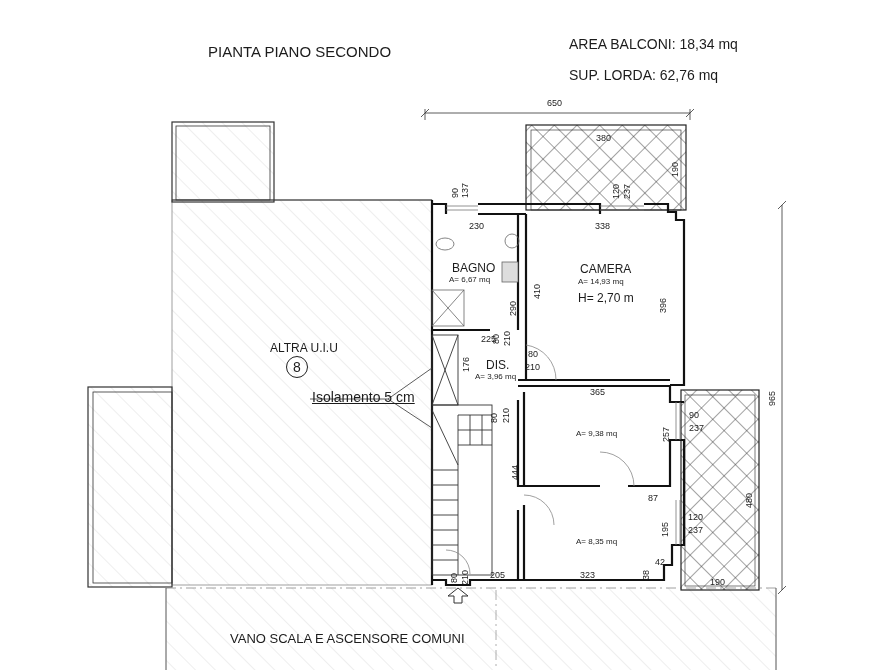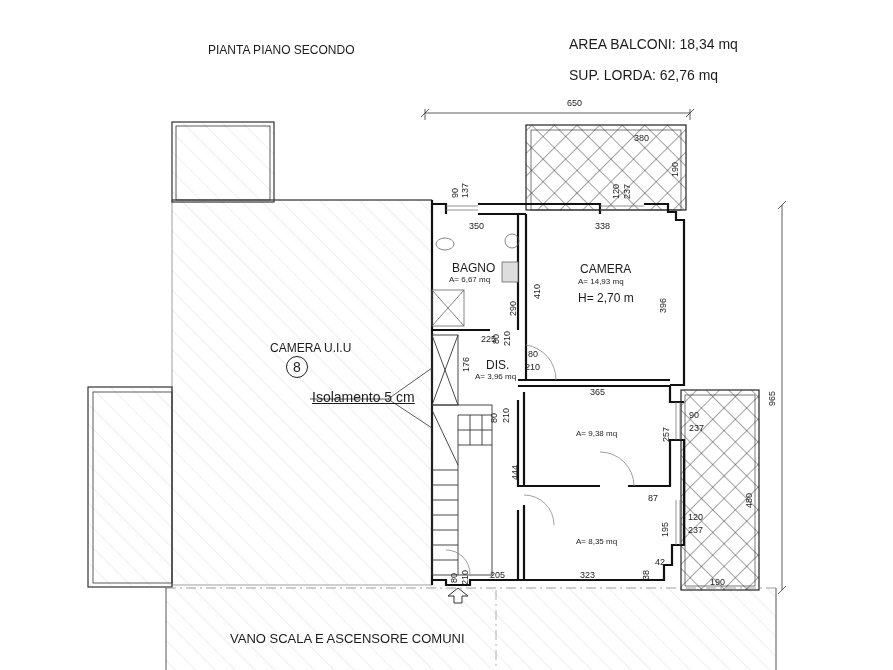--- a/index.html
+++ b/index.html
@@ -1,19 +1,19 @@
 <!DOCTYPE html>
 <html><head>
 <meta charset="utf-8">
 <style>
   html, body { margin:0; padding:0; background:#ffffff; }
   body { width:893px; height:670px; overflow:hidden; position:relative; font-family:"Liberation Sans", sans-serif; color:#1a1a1a; }
   svg { position:absolute; left:0; top:0; }
   .lbl { position:absolute; white-space:nowrap; line-height:1; color:#1c1c1c; }
-  .title { font-size:12px; }
+  .title { font-size:15px; }
   .hdr { font-size:14px; }
   .room { font-size:12px; }
   .area { font-size:8px; }
   .dim { font-size:9px; }
   .vert { transform-origin:left top; transform:rotate(-90deg); }
   .under { text-decoration:underline; }
   .circ { width:20px; height:20px; border:1.3px solid #222; border-radius:50%; text-align:center; line-height:20px; font-size:14px; }
 </style>
 </head>
 <body>
@@ -148,49 +148,49 @@
 
   <g stroke="#333" stroke-width="1" fill="#fff">
     <polygon points="458,588 448,596 454,596 454,603 462,603 462,596 468,596"></polygon>
   </g>
 </svg>
 
 <div class="lbl title" style="left:208px;top:44px;">PIANTA PIANO SECONDO</div>
 <div class="lbl hdr" style="left:569px;top:37px;">AREA BALCONI: 18,34 mq</div>
 <div class="lbl hdr" style="left:569px;top:68px;">SUP. LORDA: 62,76 mq</div>
 
-<div class="lbl dim" style="left:567px;top:99px;">650</div>
+<div class="lbl dim" style="left:547px;top:99px;">650</div>
 <div class="lbl dim vert" style="left:768px;top:406px;">965</div>
 
-<div class="lbl room" style="left:270px;top:342px;">CAMERA U.I.U</div>
+<div class="lbl room" style="left:270px;top:342px;">ALTRA U.I.U</div>
 <div class="lbl circ" style="left:286px;top:356px;">8</div>
 <div class="lbl area under" style="left:312px;top:390px;font-size:14px;">Isolamento 5 cm</div>
 
 <div class="lbl area" style="left:230px;top:632px;font-size:13px;">VANO SCALA E ASCENSORE COMUNI</div>
 
 <div class="lbl room" style="left:452px;top:262px;">BAGNO</div>
 <div class="lbl area" style="left:449px;top:276px;">A= 6,67 mq</div>
 <div class="lbl room" style="left:580px;top:263px;">CAMERA</div>
 <div class="lbl area" style="left:578px;top:278px;">A= 14,93 mq</div>
 <div class="lbl room" style="left:578px;top:292px;">H= 2,70 m</div>
 <div class="lbl room" style="left:486px;top:359px;">DIS.</div>
 <div class="lbl area" style="left:475px;top:373px;">A= 3,96 mq</div>
 <div class="lbl area" style="left:576px;top:430px;">A= 9,38 mq</div>
 <div class="lbl area" style="left:576px;top:538px;">A= 8,35 mq</div>
 
-<div class="lbl dim" style="left:596px;top:134px;margin-left:38px;">380</div>
+<div class="lbl dim" style="left:596px;top:134px;">380</div>
 <div class="lbl dim vert" style="left:671px;top:177px;">190</div>
 <div class="lbl dim vert" style="left:745px;top:508px;">480</div>
 <div class="lbl dim" style="left:710px;top:578px;">190</div>
 
 <div class="lbl dim vert" style="left:451px;top:198px;">90</div>
 <div class="lbl dim vert" style="left:461px;top:198px;">137</div>
 <div class="lbl dim vert" style="left:612px;top:199px;">120</div>
 <div class="lbl dim vert" style="left:623px;top:199px;">237</div>
-<div class="lbl dim" style="left:469px;top:222px;">350</div>
+<div class="lbl dim" style="left:469px;top:222px;">230</div>
 <div class="lbl dim" style="left:595px;top:222px;">338</div>
 <div class="lbl dim vert" style="left:533px;top:299px;">410</div>
 <div class="lbl dim vert" style="left:659px;top:313px;">396</div>
 <div class="lbl dim vert" style="left:509px;top:316px;">290</div>
 <div class="lbl dim" style="left:481px;top:335px;">225</div>
 <div class="lbl dim vert" style="left:492px;top:344px;">80</div>
 <div class="lbl dim vert" style="left:503px;top:346px;">210</div>
 <div class="lbl dim" style="left:528px;top:350px;">80</div>
 <div class="lbl dim" style="left:525px;top:363px;">210</div>
 <div class="lbl dim vert" style="left:462px;top:372px;">176</div>

